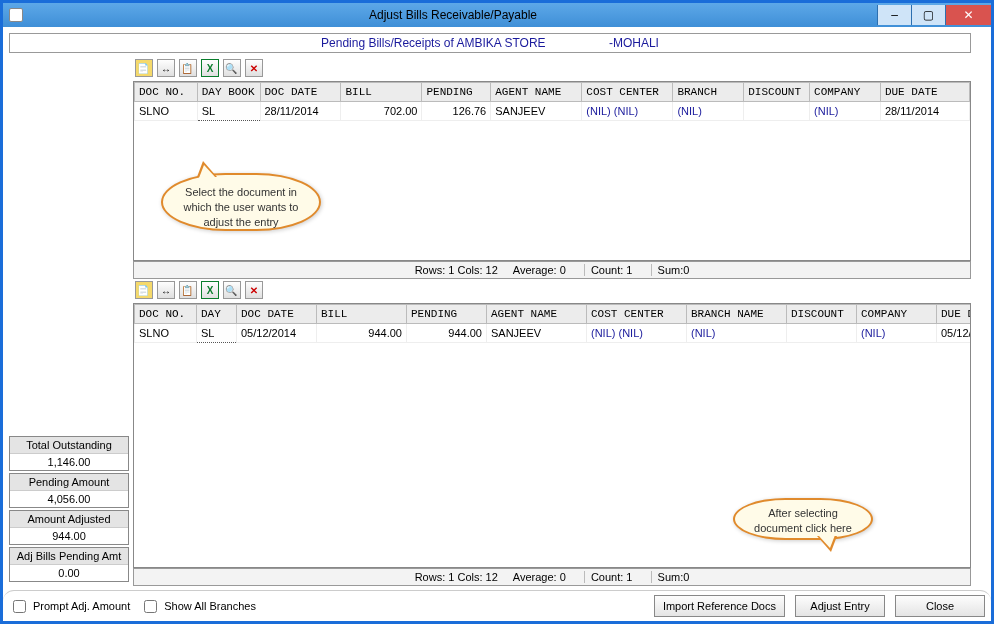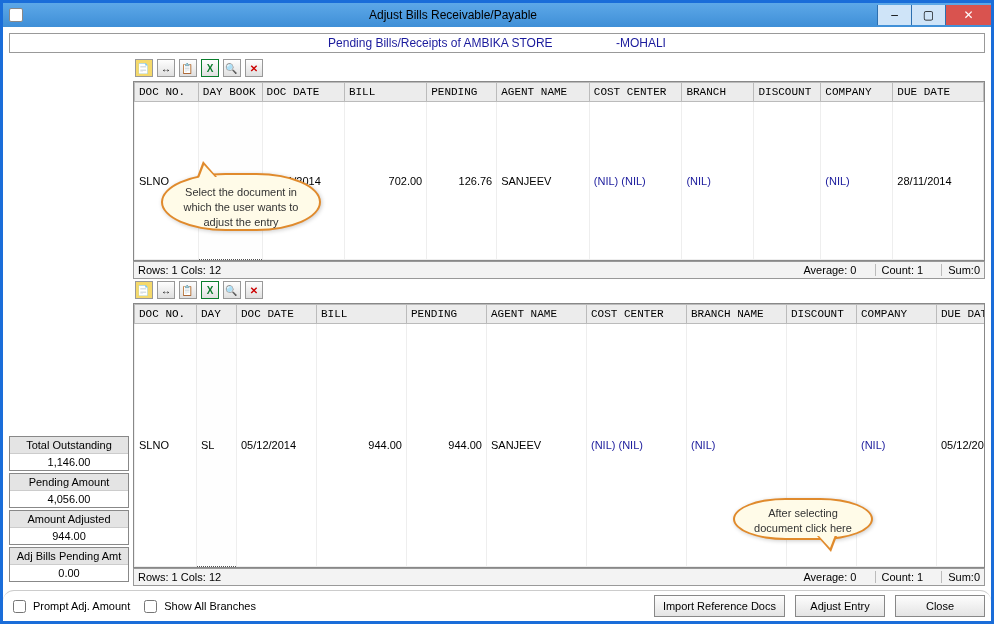--- a/index.html
+++ b/index.html
@@ -4,44 +4,44 @@
 <style>
   * { box-sizing: border-box; font-family: Tahoma, Arial, sans-serif; }
   body { margin: 0; background: #fff; font-size: 11px; color: #000; }
   .window { width: 994px; height: 624px; border: 3px solid #1a6dd9; background: #fff; position: relative; display: flex; flex-direction: column; }
   .titlebar { height: 24px; background: linear-gradient(#5da8e8, #3f8fd7); color: #000; display: flex; align-items: center; position: relative; }
   .titlebar .icon-app { width: 14px; height: 14px; margin: 0 6px; background: #fff; border: 1px solid #888; border-radius: 2px; }
   .titlebar .title { flex: 1; text-align: center; font-size: 12px; color: #000; }
   .titlebar .winbtns { display: flex; }
   .titlebar .winbtn { width: 34px; height: 20px; border-left: 1px solid #2c6fb0; display:flex; align-items:center; justify-content:center; font-size:12px; color:#000; background:#cfe4f8; }
   .titlebar .winbtn.close { background:#d9534f; color:#fff; width:46px; }
-  .content { flex:1; padding: 6px 6px 4px 6px; display:flex; flex-direction:column; gap:4px; position:relative; }
+  .content { flex:1; padding: 6px 20px 4px 6px; display:flex; flex-direction:column; gap:4px; position:relative; }
   .banner { border:1px solid #999; padding:2px 4px; text-align:center; color:#1a1a9c; font-size:12px; background:#fff; }
   .banner .loc { display:inline-block; margin-left:60px; }
   .body-row { display:flex; flex:1; gap:4px; min-height:0; }
   .left-col { width:120px; display:flex; flex-direction:column; justify-content:flex-end; gap:2px; padding-bottom:4px; }
   .statbox { border:1px solid #888; background:#ececec; }
   .statbox .lbl { text-align:center; padding:2px 2px; background:#e4e4e4; border-bottom:1px solid #ccc; font-size:11px; }
   .statbox .val { text-align:center; padding:2px 2px; background:#fff; font-size:11px; }
   .right-col { flex:1; display:flex; flex-direction:column; min-width:0; }
   .toolbar { display:flex; gap:4px; padding:2px 0 4px 2px; align-items:center; }
   .tbtn { width:18px; height:18px; border:1px solid #999; background:linear-gradient(#fefefe,#e0e0e0); display:flex; align-items:center; justify-content:center; font-size:10px; cursor:pointer; }
   .tbtn.yellow { background:#f5d96b; }
   .tbtn.green { color:#0a7d2c; font-weight:bold; border-color:#0a7d2c; }
   .tbtn.red { color:#c00; font-weight:bold; }
-  .grid-wrap { border:1px solid #888; background:#fff; overflow:hidden; display:flex; flex-direction:row; min-height:100px; }
+  .grid-wrap { border:1px solid #888; background:#fff; overflow:hidden; display:flex; flex-direction:column; min-height:100px; }
   .grid-wrap.upper { flex: 0 0 180px; }
   .grid-wrap.lower { flex: 1; }
   table.grid { width:100%; border-collapse:collapse; table-layout:fixed; }
   table.grid th { background:#ececec; border:1px solid #bbb; font-weight:normal; text-align:left; padding:3px 4px; font-family: "Courier New", monospace; font-size:11px; white-space:nowrap; overflow:hidden; }
   table.grid td { border:1px solid #eee; padding:3px 4px; font-size:11px; white-space:nowrap; overflow:hidden; }
   table.grid td.num { text-align:right; }
   .nil { color:#1a1a9c; }
   .cell-active { border:1px dotted #555 !important; background:#fefefe; }
-  .statusbar { display:flex; justify-content:space-between; border:1px solid #999; background:#f3f3f3; padding:2px 4px; font-size:11px; }
+  .statusbar { display:flex; justify-content:center; border:1px solid #999; background:#f3f3f3; padding:2px 4px; font-size:11px; }
   .statusbar .right span { margin-left:15px; border-left:1px solid #bbb; padding-left:6px; }
   .statusbar .right span:first-child { border-left:none; padding-left:0; }
   .footer { display:flex; align-items:center; gap:10px; padding:4px 6px 4px 6px; border-top:1px solid #ccc;border-radius:11px; }
   .footer .spacer { flex:1; }
   .footer label { display:flex; align-items:center; gap:4px; font-size:11px; }
   .footer input[type=checkbox]{ width:13px; height:13px; }
   .btn { min-width:90px; height:22px; border:1px solid #888; background:linear-gradient(#fdfdfd,#e4e4e4); font-size:11px; cursor:pointer; padding:0 8px; }
   .btn.wide { min-width:130px;margin-left:31px; }
   .callout { position:absolute; background:#fffbe8; border:2px solid #e08a2c; border-radius:50%/50%; padding:10px 14px; font-size:11px; color:#333; text-align:center; box-shadow:1px 1px 4px rgba(0,0,0,0.2); line-height:1.35; }
   .callout.c1 { top:146px; left:158px; width:160px; height:58px; border-radius:80px/36px; }

